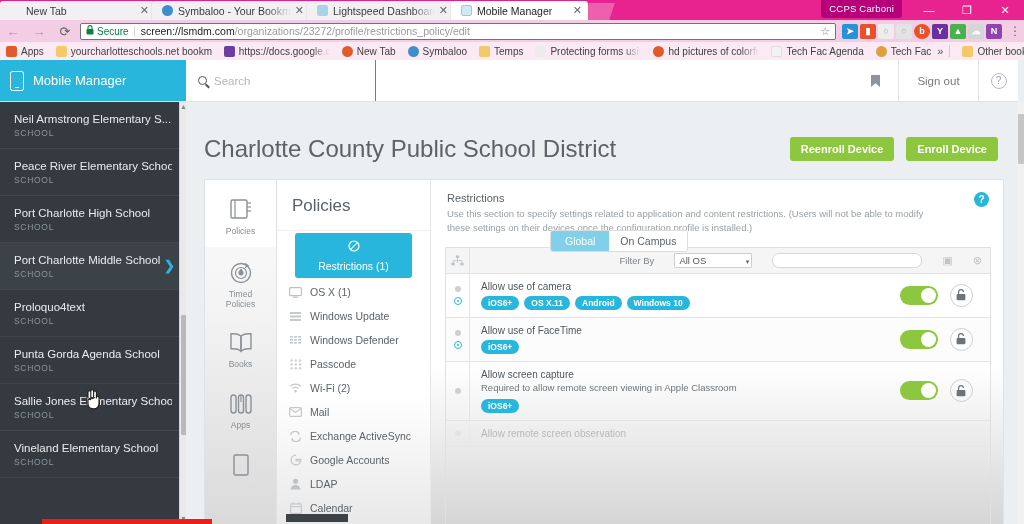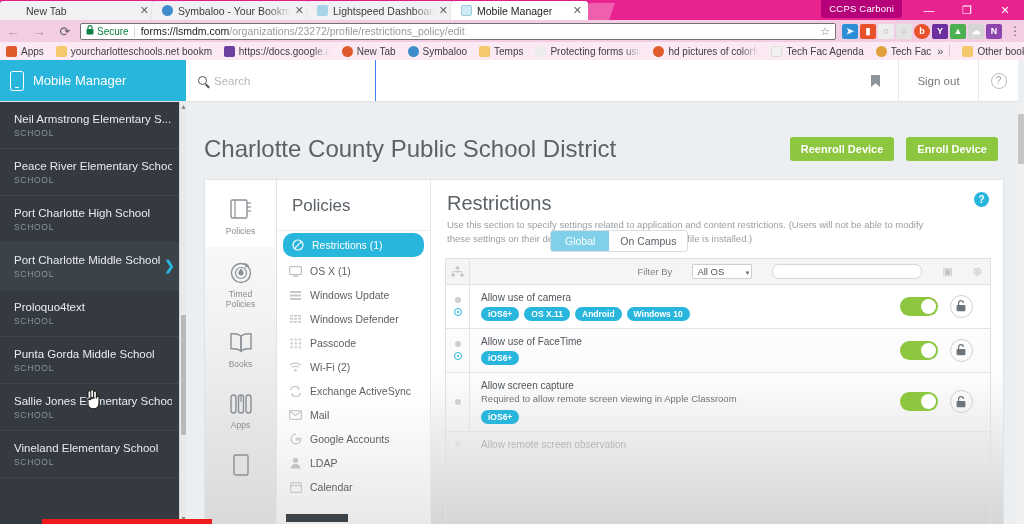--- a/index.html
+++ b/index.html
@@ -224,44 +224,44 @@
   .policy-col {
     width: 154px; flex: 0 0 154px; border-right: 1px solid #e6e6e6;
     background: linear-gradient(to bottom,#fff 0%,#fff 60%,#e6e6e6 100%);
   }
   .policy-col-head { padding: 16px 0 14px 15px; border-bottom: 1px solid #eee; background: #fff; }
   .policy-col-head h2 { font-size: 17px; color: #5b6268; font-weight: normal; }
   .policy-item {
     display: flex; align-items: center; gap: 8px;
     padding: 6px 8px 6px 12px; font-size: 10.5px; color: #5b6268; cursor: pointer;
   }
-  .policy-item.active { background: #29b6dd; color: #fff; border-radius: 10px; margin: 2px 6px; padding-left: 8px; }
+  .policy-item.active { background: #29b6dd; color: #fff; border-radius: 3px; margin: 2px 18px; padding-left: 8px; flex-direction: column; }
   .pi-ico { width: 13px; flex: 0 0 13px; display: flex; align-items: center; justify-content: center; }
 
   .detail { flex: 1 1 auto; display: flex; flex-direction: column; overflow: hidden;
             background: linear-gradient(to bottom,#fff 0%,#fff 52%,#d2d2d2 100%); }
   .detail-head { padding: 12px 14px 10px 16px; position: relative; }
-  .detail-head h3 { font-size: 20px; color: #5b6268; font-weight: normal; margin-bottom: 3px; }
+  .detail-head h3 { font-size: 11px; color: #5b6268; font-weight: normal; margin-bottom: 3px; }
   .detail-desc { font-size: 9.5px; color: #9aa0a5; line-height: 1.45; max-width: 500px; }
   .help-dot {
     position: absolute; right: 14px; top: 12px; width: 15px; height: 15px;
     border-radius: 50%; background: #29b6dd; color: #fff; font-size: 10px; font-weight: bold;
     display: flex; align-items: center; justify-content: center;
   }
 
   .table-wrap { margin: 2px 12px 0 14px; border: 1px solid #e0e0e0; border-bottom: none; flex: 1 1 auto; overflow: hidden; }
   .table-toolbar {
     display: flex; align-items: center; height: 26px;
     background: #f5f5f5; border-bottom: 1px solid #e2e2e2; font-size: 9.5px; color: #7d848a;
   }
   .tt-left { width: 24px; display: flex; align-items: center; justify-content: center; border-right: 1px solid #e2e2e2; height: 100%; }
   .tt-right { margin-left: auto; display: flex; align-items: center; gap: 20px; padding-right: 8px; }
   .tt-select {
     border: 1px solid #cfcfcf; background: #fff; font-size: 9.5px; color: #555;
-    padding: 1px 2px 1px 4px; width: 60px; display: flex; align-items: flex-end; border-radius: 1px;
+    padding: 1px 2px 1px 4px; width: 78px; display: flex; align-items: flex-end; border-radius: 1px;
   }
   .tt-select .caret { margin-left: auto; font-size: 7px; color: #666; }
   .tt-input {
     border: 1px solid #d8d8d8; background: #fff; height: 15px; width: 150px; border-radius: 7px;
   }
   .tt-icon { color: #c3c3c3; font-size: 11px; }
 
   .rows { }
   .row { display: flex; align-items: stretch; border-bottom: 1px solid #e4e4e4; position: relative; }
   .row.alt { background: rgba(0,0,0,0.012); }
@@ -349,21 +349,21 @@
     <div class="nav-btn reload">⟳</div>
     <div class="omnibox">
       <span class="lock-ico">
         <svg width="8" height="10" viewBox="0 0 8 10">
             <rect x="0.5" y="4" width="7" height="5.5" rx="1" fill="#0b8043"></rect>
             <path d="M2 4V2.6a2 2 0 0 1 4 0V4" stroke="#0b8043" stroke-width="1.1" fill="none"></path>
           </svg>
       </span>
       <span class="secure-label">Secure</span>
       <span class="divider"></span>
-      <span class="url"><b>forms://lsmdm.com</b><span>/organizations/23272/profile/restrictions_policy/edit</span></span>
+      <span class="url"><b>screen://lsmdm.com</b><span>/organizations/23272/profile/restrictions_policy/edit</span></span>
       <span class="star">☆</span>
     </div>
     <div class="ext-icons">
       <span class="ext" style="background:#2d8fd5;">➤</span>
       <span class="ext" style="background:#e8512a;">▮</span>
       <span class="ext" style="background:#ededed;color:#aaa;">○</span>
       <span class="ext" style="background:#e3e3e3;color:#aaa;">○</span>
       <span class="ext" style="background:#e8512a;border-radius:50%;">b</span>
       <span class="ext" style="background:#6b2fa0;">Y</span>
       <span class="ext" style="background:#4caf50;">▲</span>
@@ -463,21 +463,21 @@
       <div class="school hl">
         <div class="school-name">Port Charlotte Middle School</div>
         <div class="school-type">SCHOOL</div>
         <div class="school-chev">❯</div>
       </div>
       <div class="school">
         <div class="school-name">Proloquo4text</div>
         <div class="school-type">SCHOOL</div>
       </div>
       <div class="school">
-        <div class="school-name">Punta Gorda Middle School</div>
+        <div class="school-name">Punta Gorda Agenda School</div>
         <div class="school-type">SCHOOL</div>
       </div>
       <div class="school">
         <div class="school-name">Sallie Jones Elementary School</div>
         <div class="school-type">SCHOOL</div>
       </div>
       <div class="school">
         <div class="school-name">Vineland Elementary School</div>
         <div class="school-type">SCHOOL</div>
       </div>
@@ -634,39 +634,39 @@
                     <path d="M1 3.2A8.4 8.4 0 0 1 12 3.2"></path>
                     <path d="M3.2 5.5a5.2 5.2 0 0 1 6.6 0"></path>
                   </g>
                   <circle cx="6.5" cy="8.3" r="1.2" fill="#c4c9cd"></circle>
                 </svg>
             </span>
             <span>Wi-Fi (2)</span>
           </div>
           <div class="policy-item">
             <span class="pi-ico">
+              <svg width="13" height="10" viewBox="0 0 13 10">
+                  <rect x="0.6" y="0.6" width="11.8" height="8.8" rx="1" fill="none" stroke="#c4c9cd" stroke-width="1.2"></rect>
+                  <path d="M1 1.4l5.5 4.2L12 1.4" fill="none" stroke="#c4c9cd" stroke-width="1.2"></path>
+                </svg>
+            </span>
+            <span>Mail</span>
+          </div>
+          <div class="policy-item">
+            <span class="pi-ico">
               <svg width="13" height="11" viewBox="0 0 13 11">
                   <g fill="none" stroke="#c4c9cd" stroke-width="1.3">
                     <path d="M1.5 4.2A4.6 4.6 0 0 1 10 2.6"></path>
                     <path d="M11.5 6.8A4.6 4.6 0 0 1 3 8.4"></path>
                   </g>
                   <path d="M9 1l2 1.6-2 1.6z" fill="#c4c9cd"></path>
                   <path d="M4 10l-2-1.6 2-1.6z" fill="#c4c9cd"></path>
                 </svg>
             </span>
             <span>Exchange ActiveSync</span>
-          </div>
-          <div class="policy-item">
-            <span class="pi-ico">
-              <svg width="13" height="10" viewBox="0 0 13 10">
-                  <rect x="0.6" y="0.6" width="11.8" height="8.8" rx="1" fill="none" stroke="#c4c9cd" stroke-width="1.2"></rect>
-                  <path d="M1 1.4l5.5 4.2L12 1.4" fill="none" stroke="#c4c9cd" stroke-width="1.2"></path>
-                </svg>
-            </span>
-            <span>Mail</span>
           </div>
           <div class="policy-item">
             <span class="pi-ico">
               <svg width="12" height="12" viewBox="0 0 12 12">
                   <path d="M6 1.2a4.8 4.8 0 1 0 4.7 5.7H6.2V5.3h5.4" fill="none" stroke="#c4c9cd" stroke-width="1.3"></path>
                 </svg>
             </span>
             <span>Google Accounts</span>
           </div>
           <div class="policy-item">

